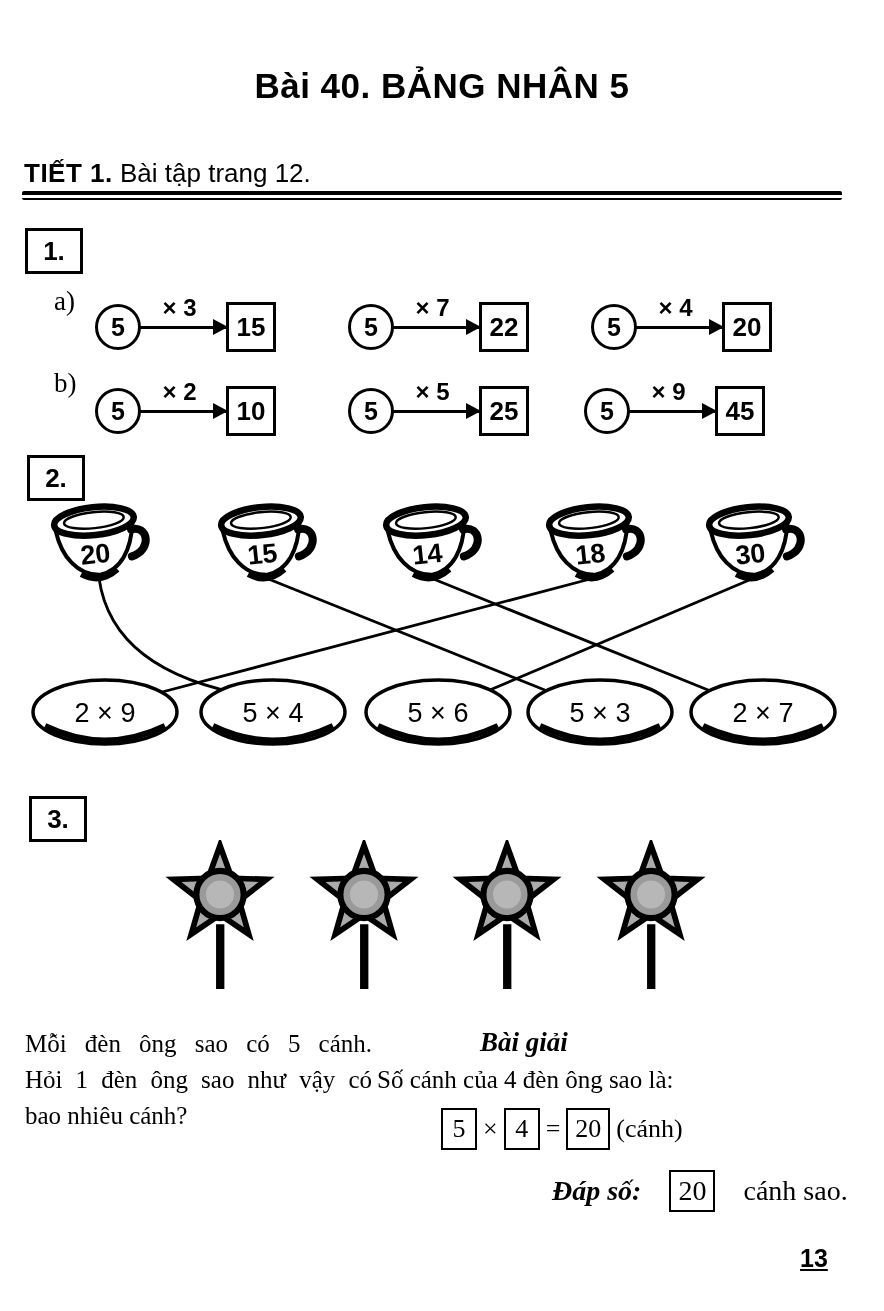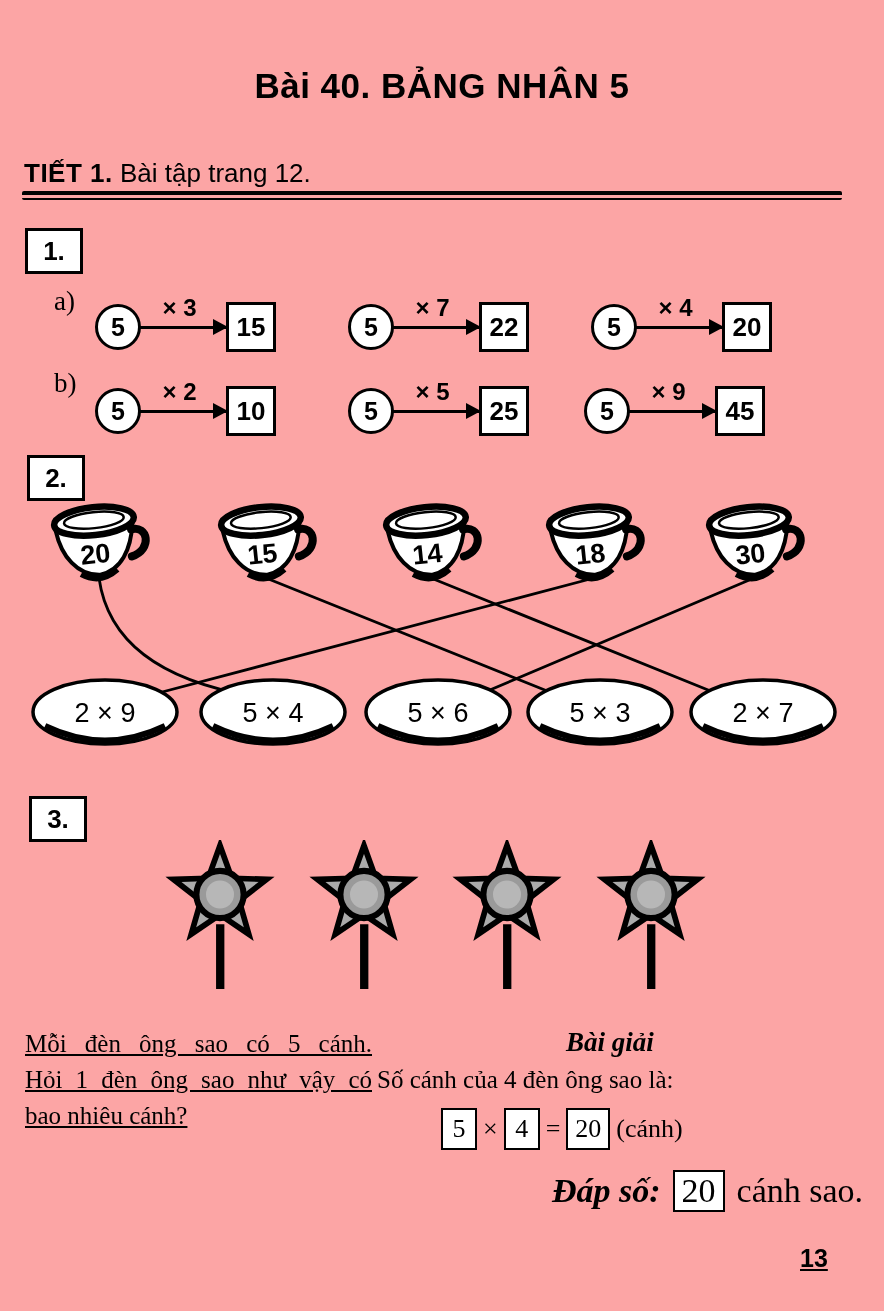--- a/index.html
+++ b/index.html
@@ -1,16 +1,16 @@
 <!DOCTYPE html>
 <html><head>
 <meta charset="utf-8">
 <style>
   html,body{margin:0;padding:0;background:#e8e8e8;}
-  .page{position:relative;width:884px;height:1311px;background:#fca5a5;overflow:hidden;
+  .page{position:relative;width:884px;height:1311px;background:#ffffff;overflow:hidden;
         font-family:"Liberation Sans",sans-serif;color:#000;}
   .serif{font-family:"Liberation Serif","DejaVu Serif",serif;}
 
   
   .title{position:absolute;left:0;top:66px;width:884px;text-align:center;
          font-size:35px;font-weight:bold;letter-spacing:.5px;}
   .tiet-line{position:absolute;left:24px;top:158px;width:836px;font-size:26px;}
   .tiet-label{font-weight:bold;letter-spacing:.5px;}
   .tiet-text{font-weight:normal;}
   .rule{position:absolute;left:22px;top:191px;width:820px;height:3px;
@@ -39,31 +39,31 @@
   
   .ex2-svg{position:absolute;left:0;top:460px;width:884px;height:330px;}
   .match-line{fill:none;stroke:#000;stroke-width:2.8;stroke-linecap:round;}
   .cup-num{font-family:"Liberation Sans",sans-serif;font-size:27px;font-weight:bold;text-anchor:middle;}
   .plate-num{font-family:"Liberation Sans",sans-serif;font-size:27px;text-anchor:middle;}
 
   
   .lantern-row{position:absolute;left:157px;top:840px;width:557px;
                display:flex;justify-content:space-between;}
   .problem{position:absolute;left:25px;top:1026px;width:347px;
-           font-size:25px;line-height:36px;text-decoration:underline;}
+           font-size:25px;line-height:36px;}
   .problem .jl{text-align:justify;text-align-last:justify;}
-  .sol-heading{position:absolute;left:480px;top:1027px;width:260px;text-align:center;
+  .sol-heading{position:absolute;left:480px;top:1027px;width:260px;
                font-size:27px;font-style:italic;font-weight:600;}
   .sol-statement{position:absolute;left:377px;top:1066px;font-size:25px;}
   .equation{position:absolute;left:441px;top:1108px;display:flex;align-items:center;
             gap:6px;font-size:26px;}
   .eqbox{box-sizing:border-box;min-width:36px;height:42px;border:2.5px solid #000;padding:0 7px;
          display:flex;align-items:center;justify-content:center;background:#fff;}
-  .answer{position:absolute;left:552px;top:1170px;display:flex;align-items:center;gap:12px;
-          font-size:34px;}
+  .answer{position:absolute;left:552px;top:1170px;display:flex;align-items:center;gap:28px;
+          font-size:28px;}
   .answer-label{font-style:italic;font-weight:600;}
   .page-num{position:absolute;left:800px;top:1244px;font-size:25px;font-weight:bold;text-decoration:underline;}
 </style>
 </head>
 <body>
 
 <div class="page">
 
   <div class="title">Bài 40. BẢNG NHÂN 5</div>
   <div class="tiet-line">

